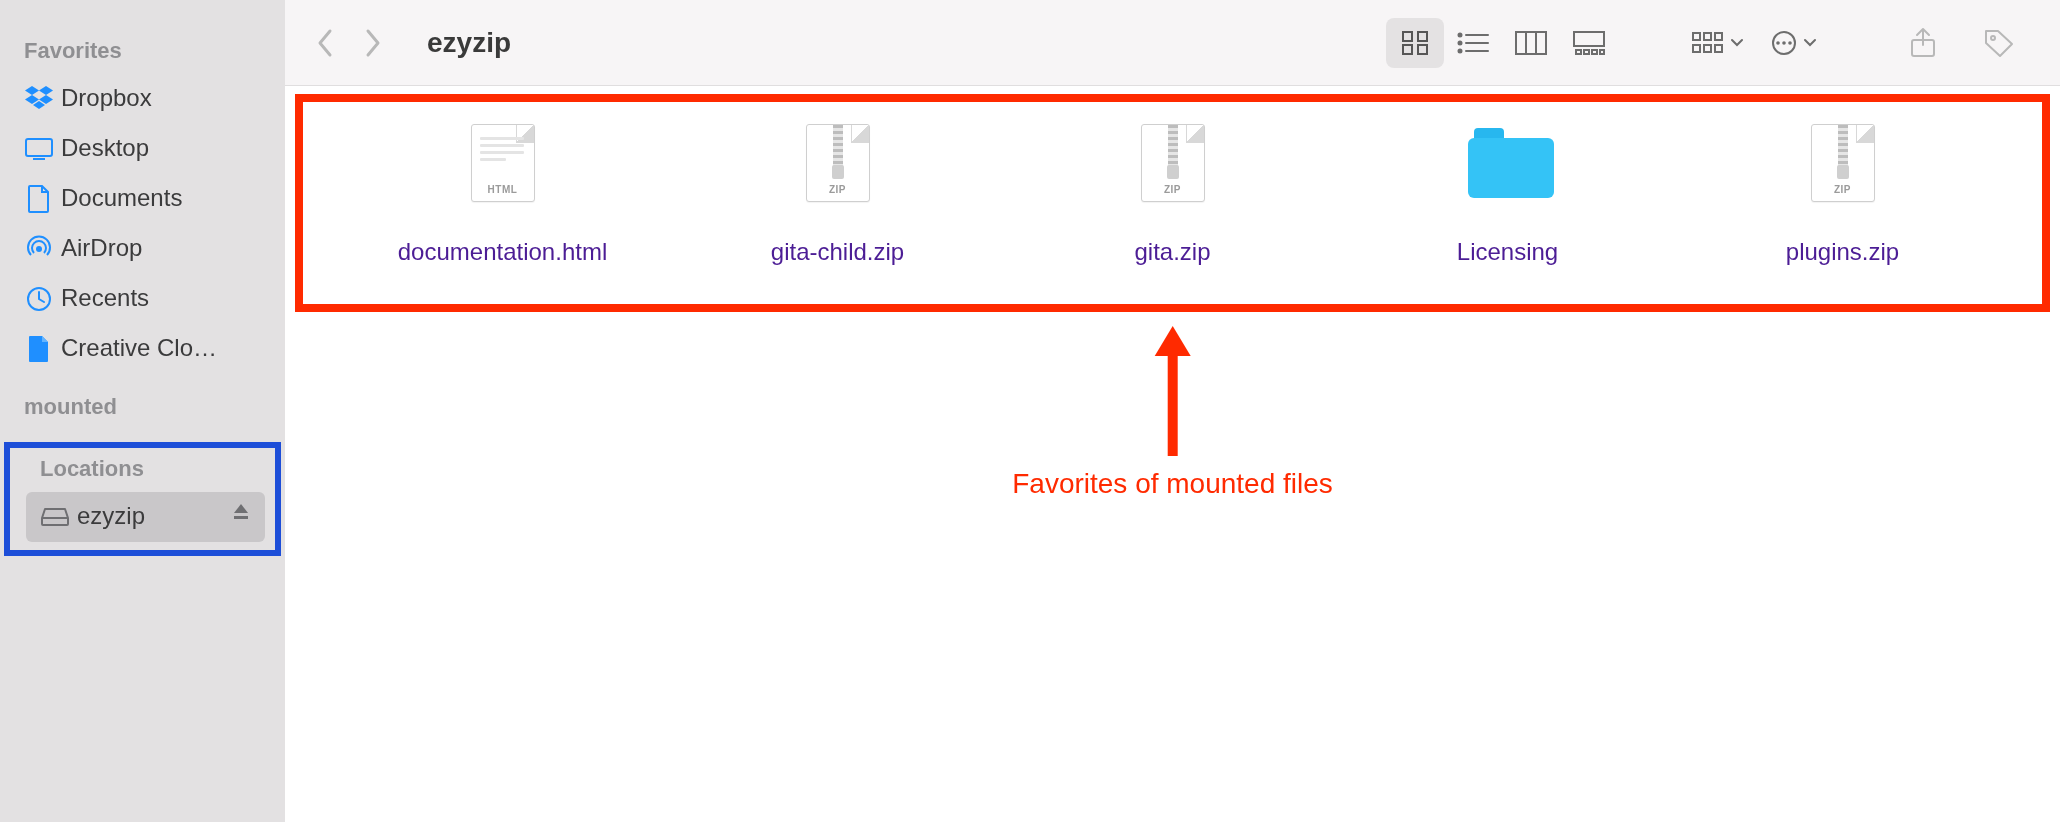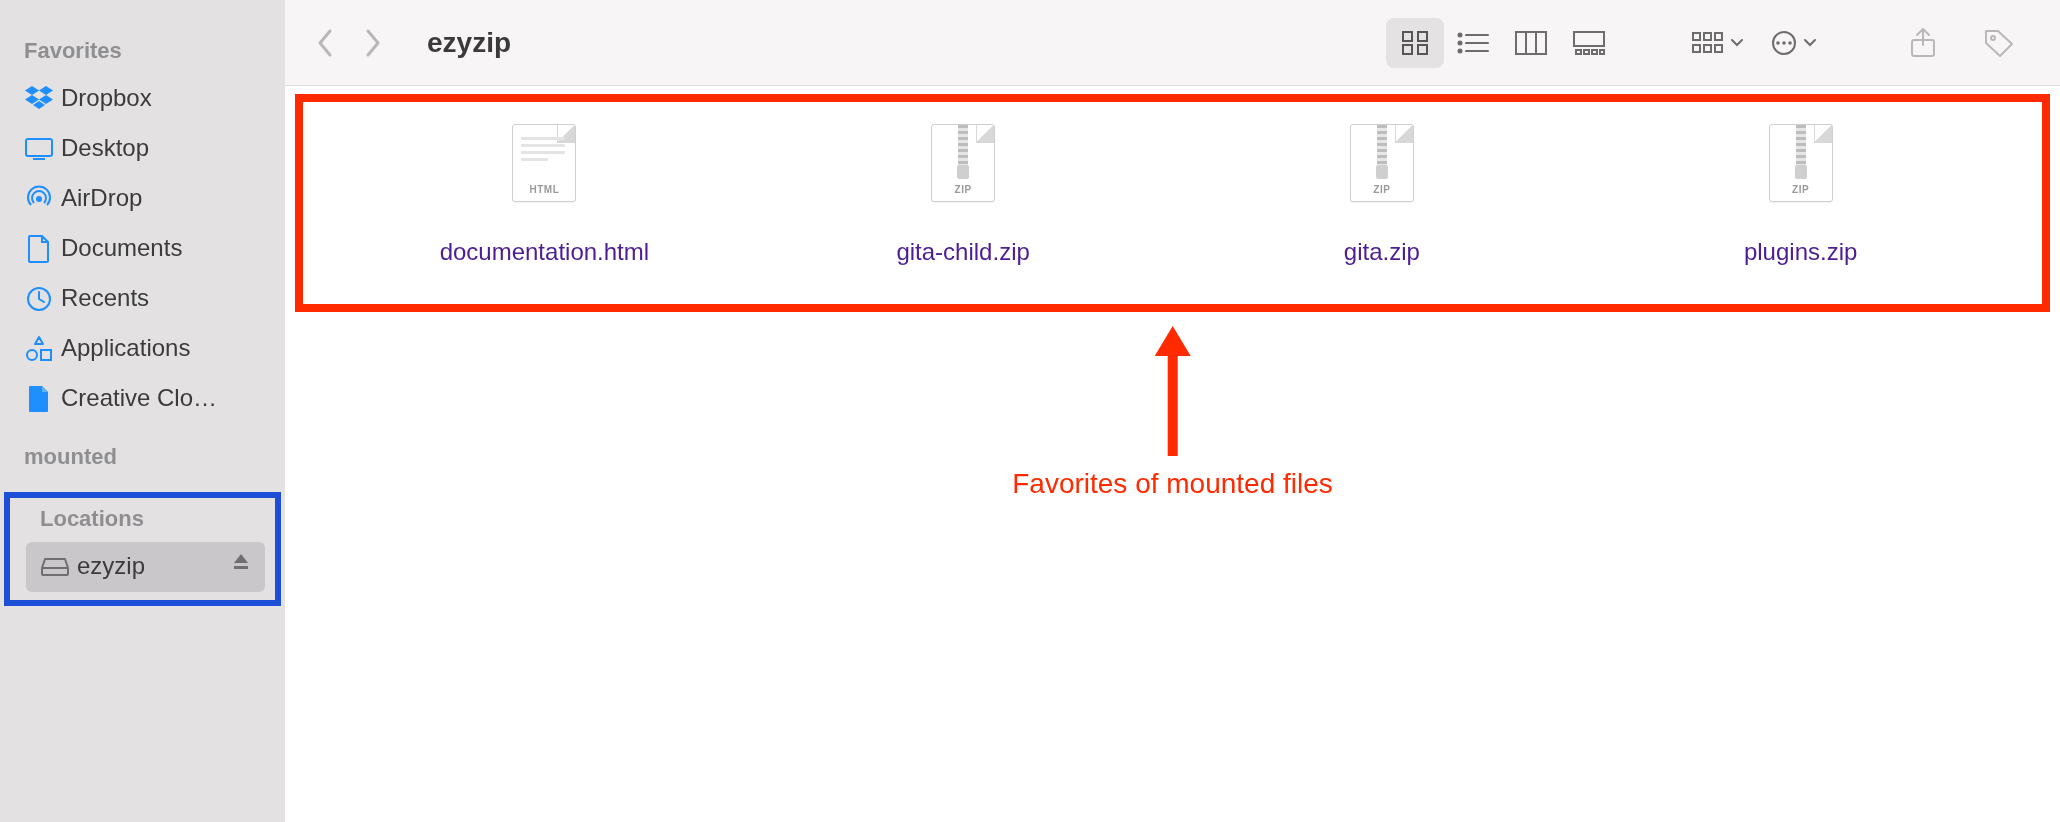--- a/index.html
+++ b/index.html
@@ -87,59 +87,49 @@
       <svg width="28" height="22" viewBox="0 0 28 22">
           <rect x="1" y="1" width="26" height="17" rx="2" fill="none" stroke="#1f8fff" stroke-width="2"></rect>
           <line x1="8" y1="21" x2="20" y2="21" stroke="#1f8fff" stroke-width="2"></line>
         </svg>
     </span>
     <span class="sb-item-label">Desktop</span>
   </div>
 
   <div class="sb-item">
     <span class="icon">
+      <svg width="22" height="28" viewBox="0 0 22 28">
+          <path d="M2 1h12l6 6v19a1 1 0 0 1-1 1H2a1 1 0 0 1-1-1V2a1 1 0 0 1 1-1z" fill="none" stroke="#1f8fff" stroke-width="2"></path>
+          <path d="M14 1v6h6" fill="none" stroke="#1f8fff" stroke-width="2"></path>
+        </svg>
+    </span>
+    <span class="sb-item-label">Documents</span>
+  </div>
+
+  <div class="sb-item">
+    <span class="icon">
       <svg width="28" height="28" viewBox="0 0 28 28">
           <circle cx="14" cy="14" r="3" fill="#1f8fff"></circle>
           <path d="M6 20a11 11 0 1 1 16 0" fill="none" stroke="#1f8fff" stroke-width="2"></path>
           <path d="M9 18a7 7 0 1 1 10 0" fill="none" stroke="#1f8fff" stroke-width="2"></path>
         </svg>
     </span>
     <span class="sb-item-label">AirDrop</span>
   </div>
 
   <div class="sb-item">
     <span class="icon">
-      <svg width="22" height="28" viewBox="0 0 22 28">
-          <path d="M2 1h12l6 6v19a1 1 0 0 1-1 1H2a1 1 0 0 1-1-1V2a1 1 0 0 1 1-1z" fill="none" stroke="#1f8fff" stroke-width="2"></path>
-          <path d="M14 1v6h6" fill="none" stroke="#1f8fff" stroke-width="2"></path>
-        </svg>
-    </span>
-    <span class="sb-item-label">Documents</span>
-  </div>
-
-  <div class="sb-item">
-    <span class="icon">
       <svg width="26" height="26" viewBox="0 0 26 26">
           <circle cx="13" cy="13" r="11" fill="none" stroke="#1f8fff" stroke-width="2"></circle>
           <path d="M13 6v7l5 3" fill="none" stroke="#1f8fff" stroke-width="2" stroke-linecap="round"></path>
         </svg>
     </span>
     <span class="sb-item-label">Recents</span>
   </div>
 
-  <div class="sb-item">
-    <span class="icon">
-      <svg width="28" height="28" viewBox="0 0 28 28">
-          <path d="M14 2l4 7H10z" fill="none" stroke="#1f8fff" stroke-width="2" stroke-linejoin="round"></path>
-          <circle cx="7" cy="20" r="5" fill="none" stroke="#1f8fff" stroke-width="2"></circle>
-          <rect x="16" y="15" width="10" height="10" fill="none" stroke="#1f8fff" stroke-width="2"></rect>
-        </svg>
-    </span>
-    <span class="sb-item-label">Applications</span>
-  </div>
 
 
   <div class="sb-item">
     <span class="icon">
       <svg width="22" height="28" viewBox="0 0 22 28">
           <path d="M2 1h12l6 6v19a1 1 0 0 1-1 1H2a1 1 0 0 1-1-1V2a1 1 0 0 1 1-1z" fill="#1f8fff"></path>
           <path d="M14 1v6h6" fill="#63b4ff"></path>
         </svg>
     </span>
     <span class="sb-item-label">Creative Clo…</span>
@@ -306,20 +296,29 @@
           <div class="page zip">
             <div class="fold"></div>
             <div class="zipper"></div>
               <div class="pull"></div>
             <div class="tag">ZIP</div>
           </div>
         </div>
         <div class="file-label">gita.zip</div>
       </div>
 
+      <div class="file">
+        <div class="thumb">
+          <div class="folder">
+              <div class="tab"></div>
+              <div class="body"></div>
+            </div>
+        </div>
+        <div class="file-label">Licensing</div>
+      </div>
 
       <div class="file">
         <div class="thumb">
           <div class="page zip">
             <div class="fold"></div>
             <div class="zipper"></div>
               <div class="pull"></div>
             <div class="tag">ZIP</div>
           </div>
         </div>

